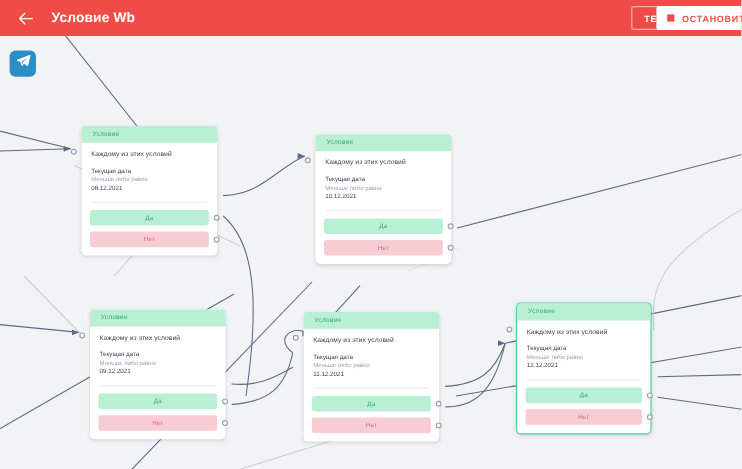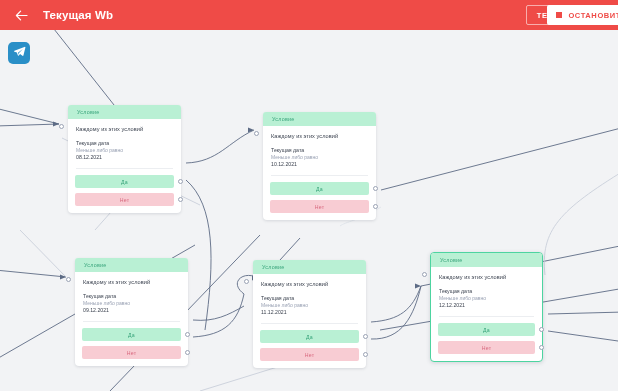--- a/index.html
+++ b/index.html
@@ -246,21 +246,21 @@
 <div id="app">
 
   <div class="topbar">
     <div class="back-btn">
       <span>
         <svg width="13" height="11" viewBox="0 0 13 11" fill="none">
           <path d="M12 5.5H1.4M1.4 5.5L5.6 1.2M1.4 5.5L5.6 9.8" stroke="#ffffff" stroke-width="1.2" stroke-linecap="round" stroke-linejoin="round"></path>
         </svg>
       </span>
     </div>
-    <div class="app-title">Текущая Wb</div>
+    <div class="app-title">Условие Wb</div>
 
     <div class="topbar-spacer"></div>
 
     <button class="btn-test">ТЕСТИРОВАТЬ</button>
 
     <button class="btn-stop">
       <span class="stop-square"></span>
       <span>ОСТАНОВИТЬ</span>
     </button>
   </div>

